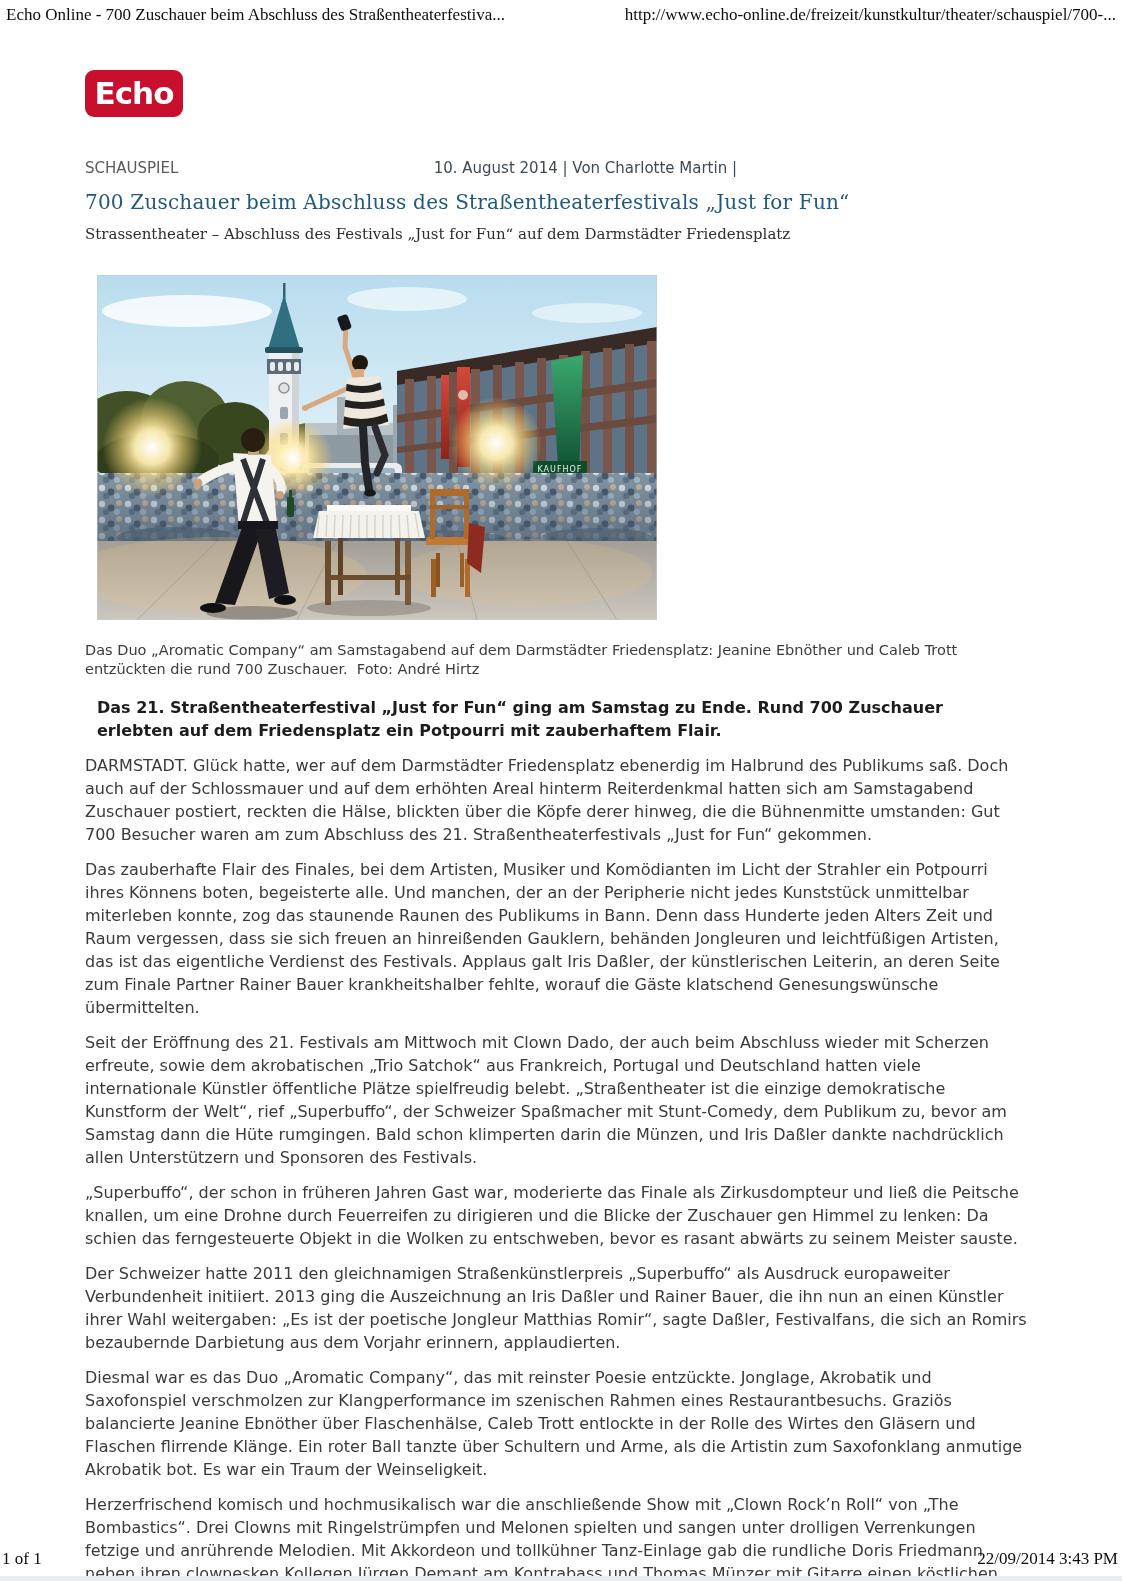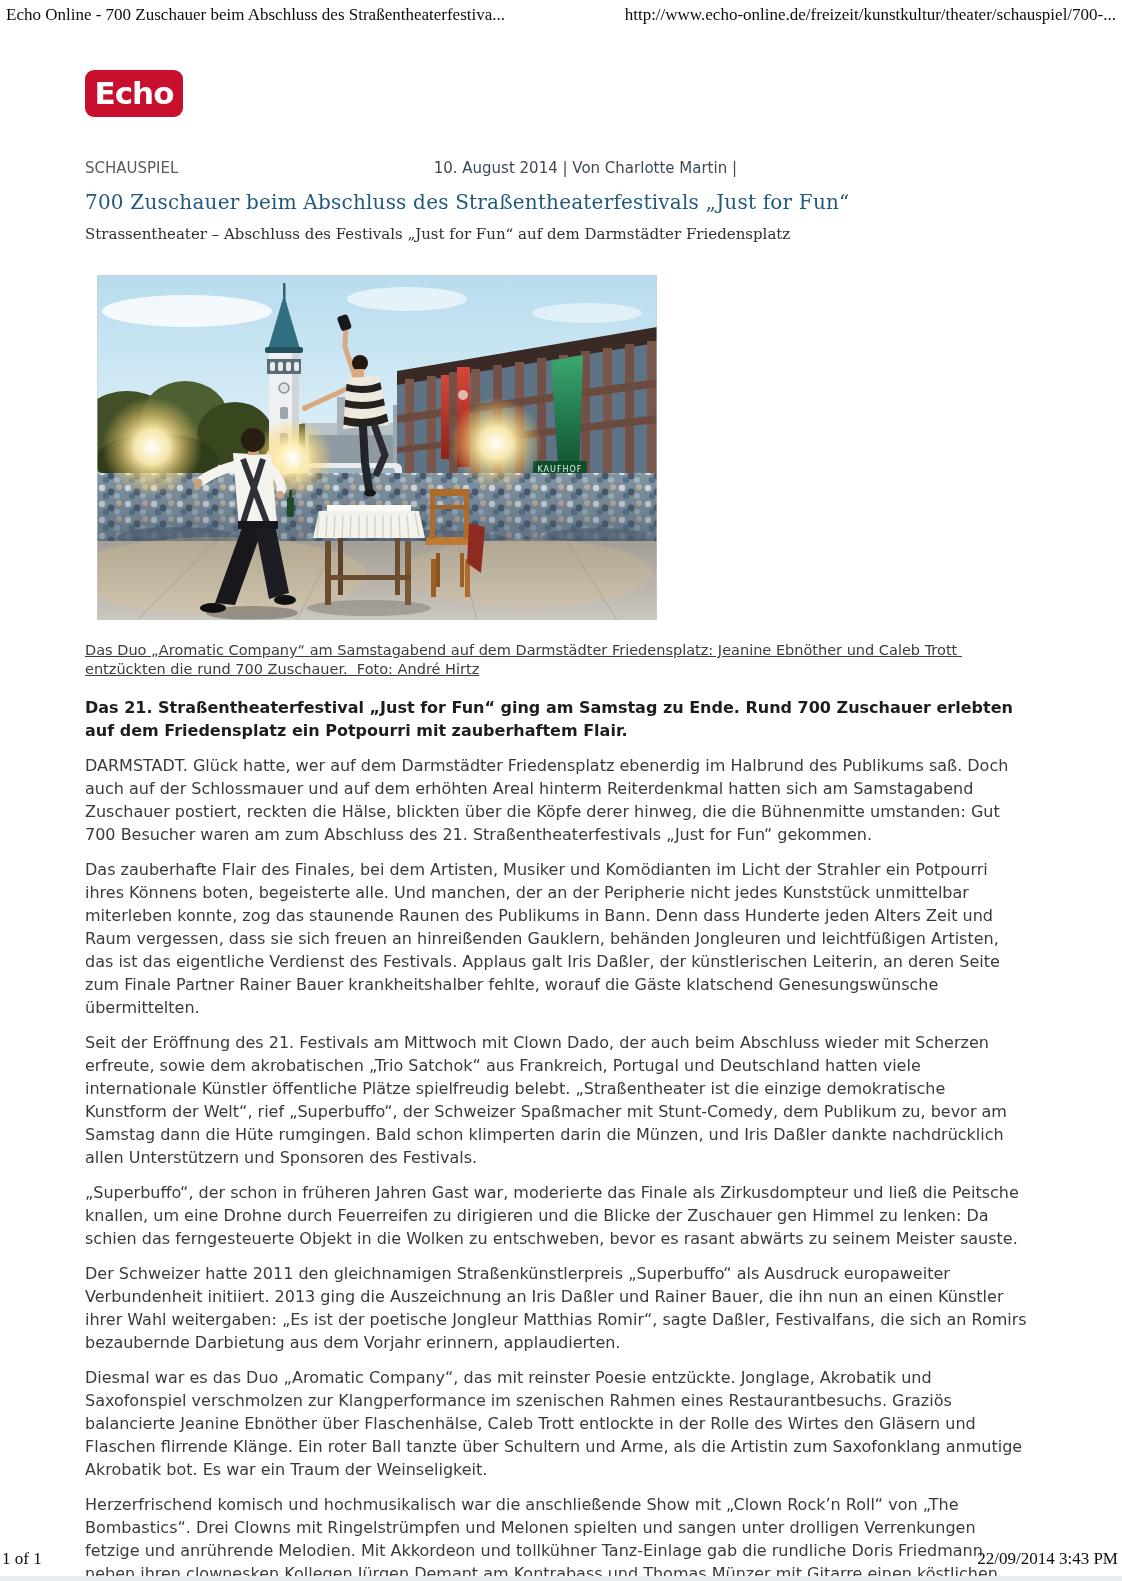--- a/index.html
+++ b/index.html
@@ -33,24 +33,23 @@
     font-size:20px; color:#20597c; letter-spacing:0.2px;
   }
   h2.subheadline {
     margin:11px 0 0; font-family:"DejaVu Serif", serif; font-weight:400;
     font-size:15px; color:#2e2e2e;
   }
   figure.photo { margin:20px 0 0; padding:12px; width:560px; height:345px; }
   p.caption {
     margin:9px 0 0; font-size:14.5px; line-height:19px; color:#3c3c3c;
     white-space:pre-wrap;
-    text-decoration:underline;
   }
   p.lead {
-    margin:17px 0 0; font-weight:bold; font-size:16px; line-height:23px;
+    margin:17px 12px 0; font-weight:bold; font-size:16px; line-height:23px;
     color:#1d1d1d;
   }
   p.body-p { margin:12px 0 0; font-size:16px; line-height:23px; color:#3a3a3a; }
   .page-footer {
     position:absolute; left:2px; right:4px; bottom:12px;
     display:flex; justify-content:space-between;
     font-family:"Liberation Serif", serif; font-size:17px; color:#0d0d0d;
   }
   .bottom-strip {
     position:absolute; left:0; right:0; bottom:0; height:5px; background:#e9edef;

